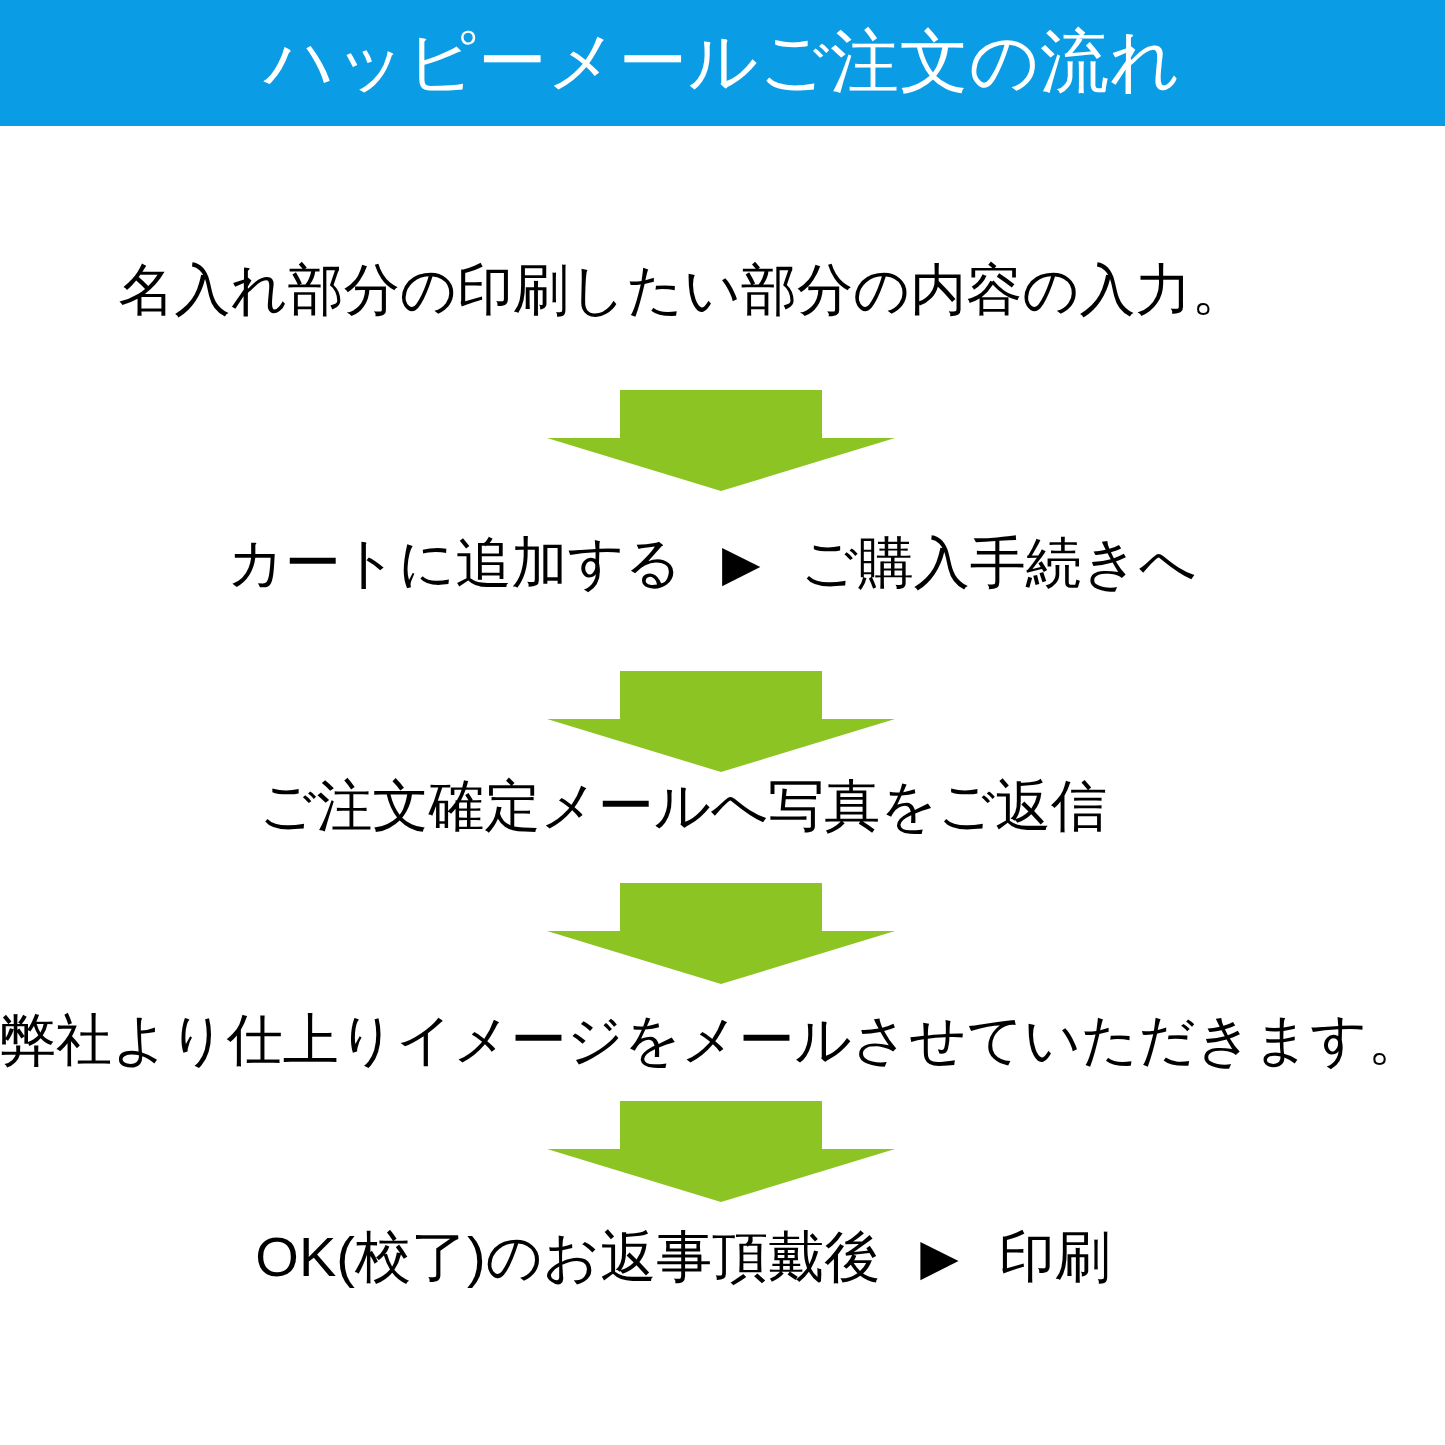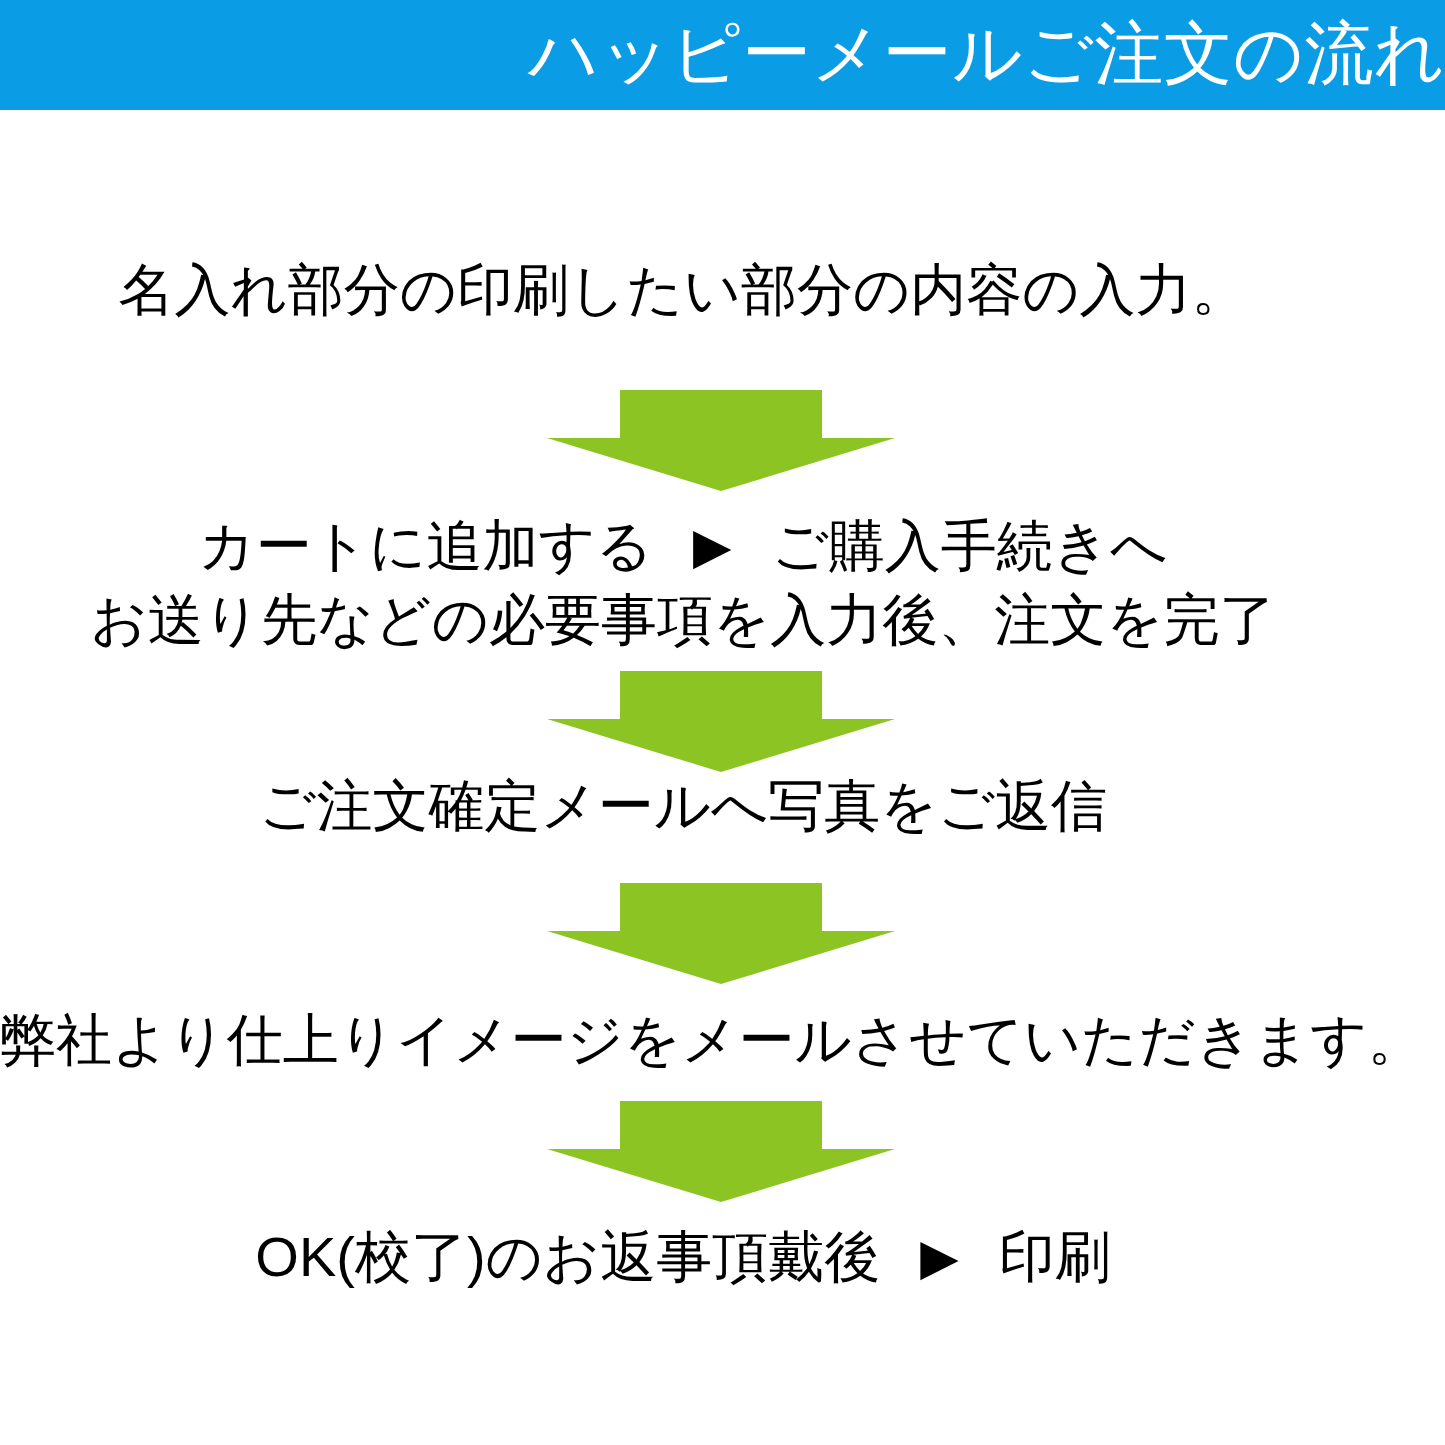--- a/index.html
+++ b/index.html
@@ -22,25 +22,25 @@
     background: #ffffff;
     box-sizing: border-box;
   }
 
   
   .header-bar {
     position: absolute;
     left: 0;
     top: 0;
     width: 1445px;
-    height: 110px;
+    height: 126px;
     background: #0a9ce5;
     display: flex;
     align-items: center;
-    justify-content: flex-end;
+    justify-content: center;
   }
   .header-title {
     color: #ffffff;
     font-size: 69px;
     line-height: 1;
     letter-spacing: 0.5px;
     font-weight: 400;
     white-space: nowrap;
     transform: translateY(-2px);
   }
@@ -75,21 +75,21 @@
     font-size: 50px;
     line-height: 1;
     vertical-align: 2px;
     padding: 0 14px;
   }
   .sp-before { display: inline-block; width: 26px; }
   .sp-after  { display: inline-block; width: 26px; }
 
   
   .step-1 { top: 127px; }
-  .step-2 { top: 383px; }
+  .step-2 { top: 400px; padding-left: 29px; }
   .step-3 { top: 643px; }
   .step-4 { top: 877px; text-align: right; }
   .step-5 { top: 1094px; }
 
   
   .arrow {
     position: absolute;
     left: 547px;
     width: 348px;
     height: 101px;
@@ -119,21 +119,20 @@
     <div class="arrow arrow-1">
       <svg viewBox="0 0 348 101" preserveAspectRatio="none" aria-hidden="true">
         <polygon points="73,0 275,0 275,48 348,48 174,101 0,48 73,48" fill="#8cc423"></polygon>
       </svg>
     </div>
 
     <div class="step step-2">
       <span class="step-line">
         <span>カートに追加する</span><span class="sp-before"></span><span class="sep-tri">▶</span><span class="sp-after"></span><span>ご購入手続きへ</span>
       </span>
-      <span class="step-line">お送り先などの必要事項を入力後、注文を完了</span>
     </div>
 
     <div class="arrow arrow-2">
       <svg viewBox="0 0 348 101" preserveAspectRatio="none" aria-hidden="true">
         <polygon points="73,0 275,0 275,48 348,48 174,101 0,48 73,48" fill="#8cc423"></polygon>
       </svg>
     </div>
 
     <div class="step step-3">
       <span class="step-line">ご注文確定メールへ写真をご返信</span>

